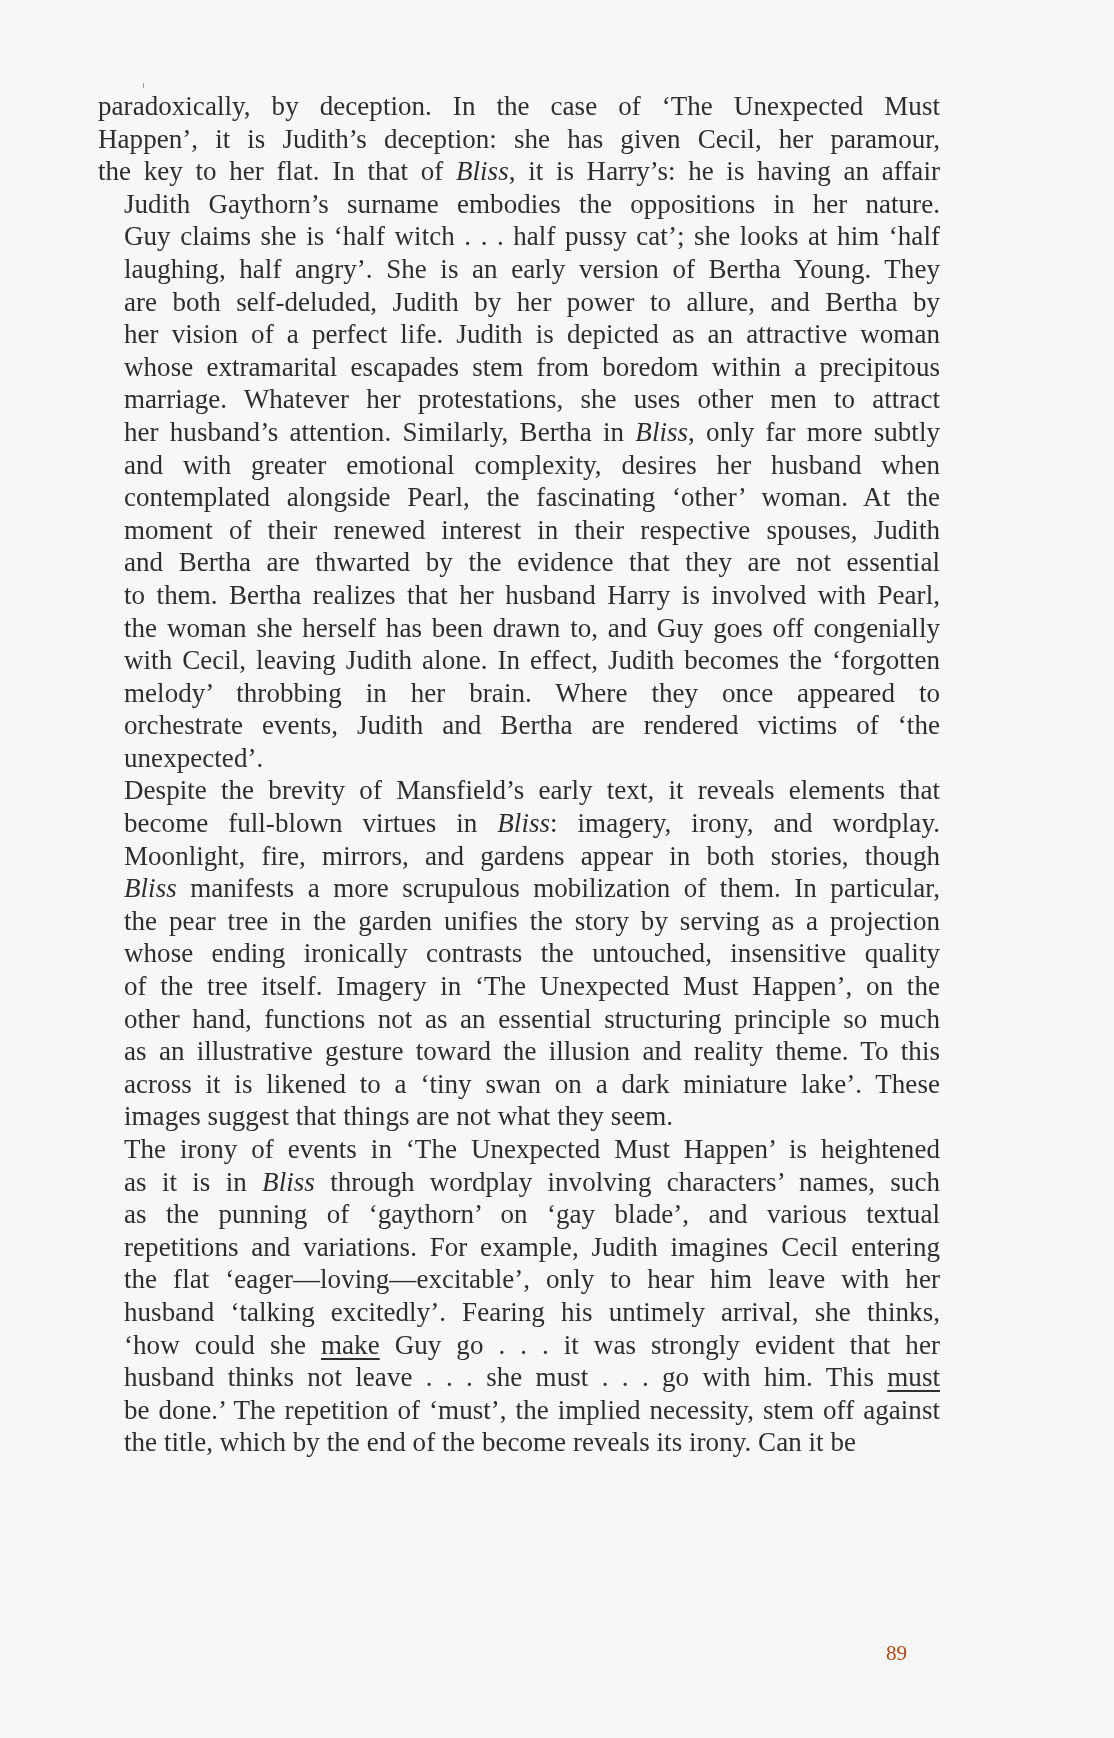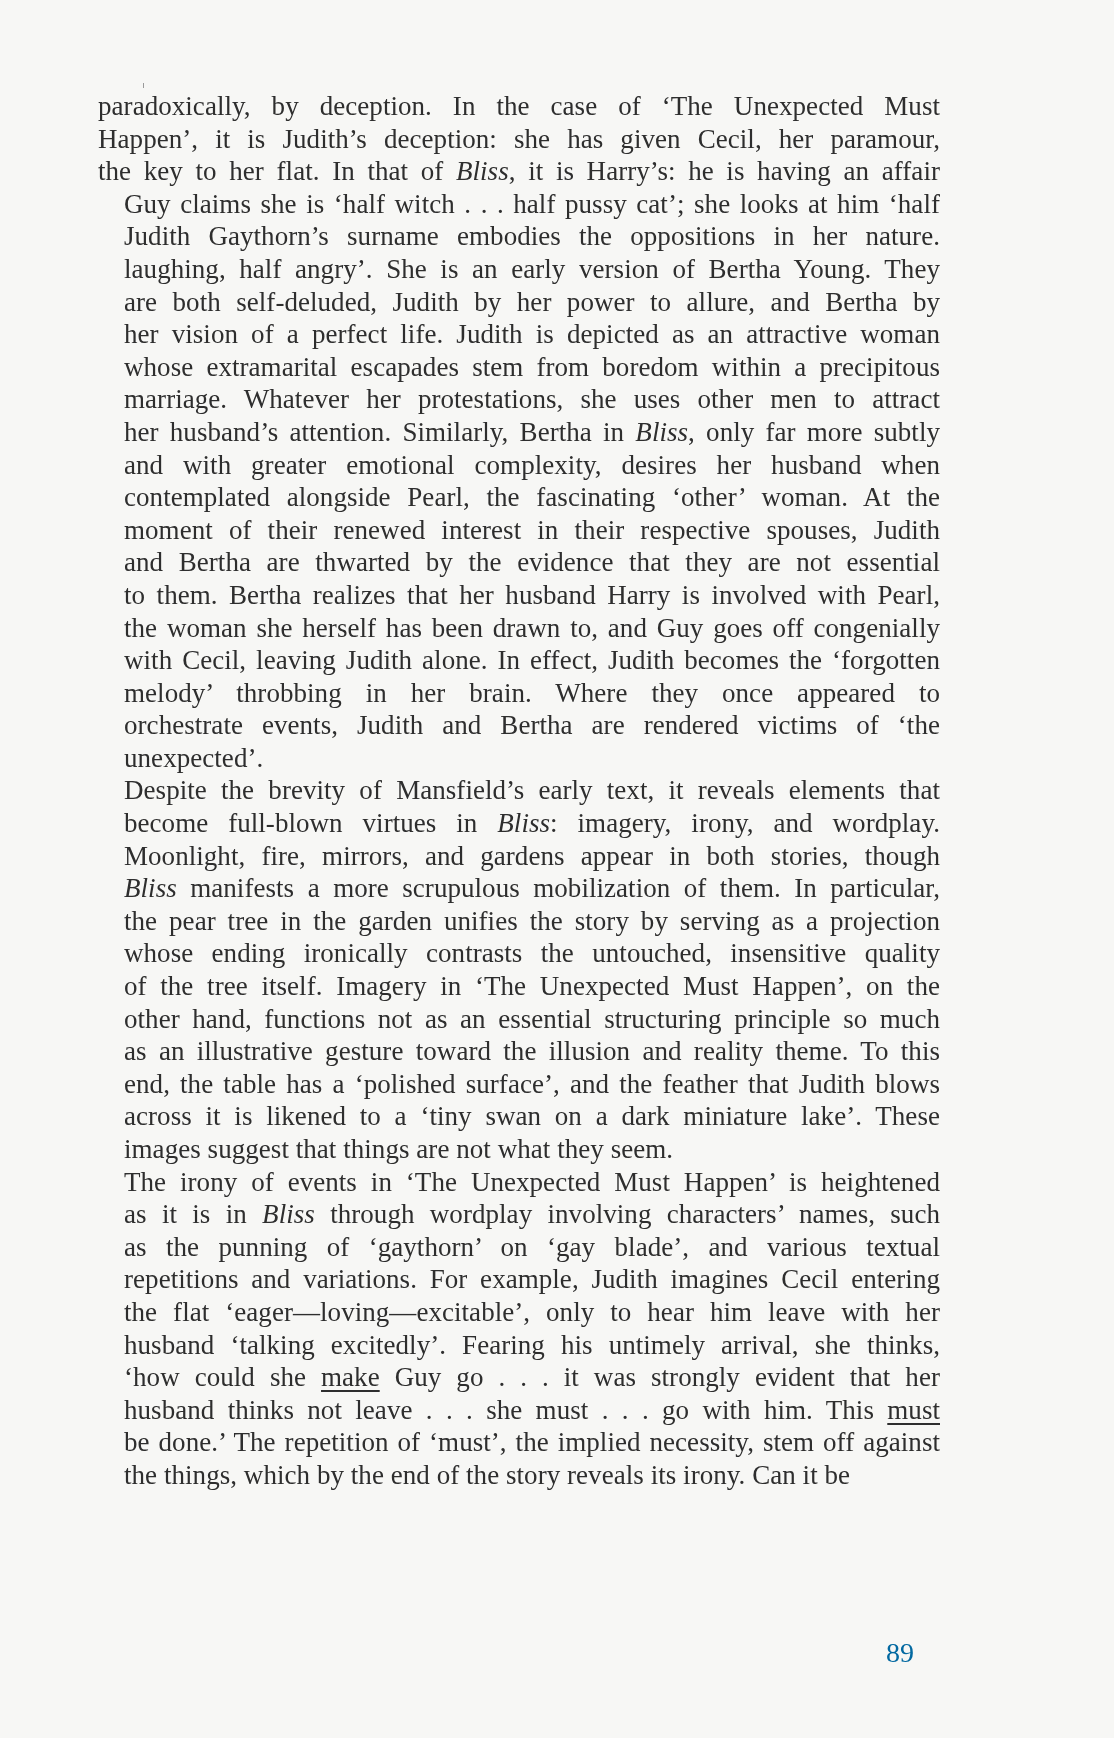--- a/index.html
+++ b/index.html
@@ -48,39 +48,39 @@
   }
   .para .line.last {
     text-align-last: left;
   }
   .it { font-style: italic; }
   .ul { text-decoration: underline; text-underline-offset: 4px; }
   .page-number {
     position: absolute;
     left: 886px;
     top: 1638px;
-    font-size: 28px;
+    font-size: 21px;
     line-height: 30px;
-    color: #0369a1;
+    color: #c2410c;
   }
 </style>
 </head>
 <body>
 
 <div class="page-mark"></div>
 
 <div class="text-block" id="text-block">
     <p class="para">
       <span class="line"><span>paradoxically, by deception. In the case of ‘The Unexpected Must</span></span>
       <span class="line"><span>Happen’, it is Judith’s deception: she has given Cecil, her paramour,</span></span>
       <span class="line"><span>the key to her flat. In that of </span><span class="it">Bliss</span><span>, it is Harry’s: he is having an affair</span></span>
     </p>
     <p class="para indent">
+      <span class="line" style="text-indent: 26px;"><span>Judith Gaythorn’s surname embodies the oppositions in her nature.</span></span>
       <span class="line"><span>Guy claims she is ‘half witch . . . half pussy cat’; she looks at him ‘half</span></span>
-      <span class="line" style="text-indent: 26px;"><span>Judith Gaythorn’s surname embodies the oppositions in her nature.</span></span>
       <span class="line"><span>laughing, half angry’. She is an early version of Bertha Young. They</span></span>
       <span class="line"><span>are both self-deluded, Judith by her power to allure, and Bertha by</span></span>
       <span class="line"><span>her vision of a perfect life. Judith is depicted as an attractive woman</span></span>
       <span class="line"><span>whose extramarital escapades stem from boredom within a precipitous</span></span>
       <span class="line"><span>marriage. Whatever her protestations, she uses other men to attract</span></span>
       <span class="line"><span>her husband’s attention. Similarly, Bertha in </span><span class="it">Bliss</span><span>, only far more subtly</span></span>
       <span class="line"><span>and with greater emotional complexity, desires her husband when</span></span>
       <span class="line"><span>contemplated alongside Pearl, the fascinating ‘other’ woman. At the</span></span>
       <span class="line"><span>moment of their renewed interest in their respective spouses, Judith</span></span>
       <span class="line"><span>and Bertha are thwarted by the evidence that they are not essential</span></span>
@@ -94,31 +94,30 @@
     <p class="para indent">
       <span class="line" style="text-indent: 26px;"><span>Despite the brevity of Mansfield’s early text, it reveals elements that</span></span>
       <span class="line"><span>become full-blown virtues in </span><span class="it">Bliss</span><span>: imagery, irony, and wordplay.</span></span>
       <span class="line"><span>Moonlight, fire, mirrors, and gardens appear in both stories, though</span></span>
       <span class="line"><span class="it">Bliss</span><span> manifests a more scrupulous mobilization of them. In particular,</span></span>
       <span class="line"><span>the pear tree in the garden unifies the story by serving as a projection</span></span>
       <span class="line"><span>whose ending ironically contrasts the untouched, insensitive quality</span></span>
       <span class="line"><span>of the tree itself. Imagery in ‘The Unexpected Must Happen’, on the</span></span>
       <span class="line"><span>other hand, functions not as an essential structuring principle so much</span></span>
       <span class="line"><span>as an illustrative gesture toward the illusion and reality theme. To this</span></span>
-      <span class="line"><span>end, the table has a ‘polished surface’, and the feather that Judith blows</span></span>
       <span class="line"><span>across it is likened to a ‘tiny swan on a dark miniature lake’. These</span></span>
       <span class="line last"><span>images suggest that things are not what they seem.</span></span>
     </p>
     <p class="para indent">
       <span class="line" style="text-indent: 26px;"><span>The irony of events in ‘The Unexpected Must Happen’ is heightened</span></span>
       <span class="line"><span>as it is in </span><span class="it">Bliss</span><span> through wordplay involving characters’ names, such</span></span>
       <span class="line"><span>as the punning of ‘gaythorn’ on ‘gay blade’, and various textual</span></span>
       <span class="line"><span>repetitions and variations. For example, Judith imagines Cecil entering</span></span>
       <span class="line"><span>the flat ‘eager—loving—excitable’, only to hear him leave with her</span></span>
       <span class="line"><span>husband ‘talking excitedly’. Fearing his untimely arrival, she thinks,</span></span>
       <span class="line"><span>‘how could she </span><span class="ul">make</span><span> Guy go . . . it was strongly evident that her</span></span>
       <span class="line"><span>husband thinks not leave . . . she must . . . go with him. This </span><span class="ul">must</span></span>
       <span class="line"><span>be done.’ The repetition of ‘must’, the implied necessity, stem off against</span></span>
-      <span class="line last"><span>the things, which by the end of the story reveals its irony. Can it be</span></span>
+      <span class="line last"><span>the title, which by the end of the become reveals its irony. Can it be</span></span>
     </p>
   </div>
 
 <div class="page-number">89</div>
 
 </body></html>

